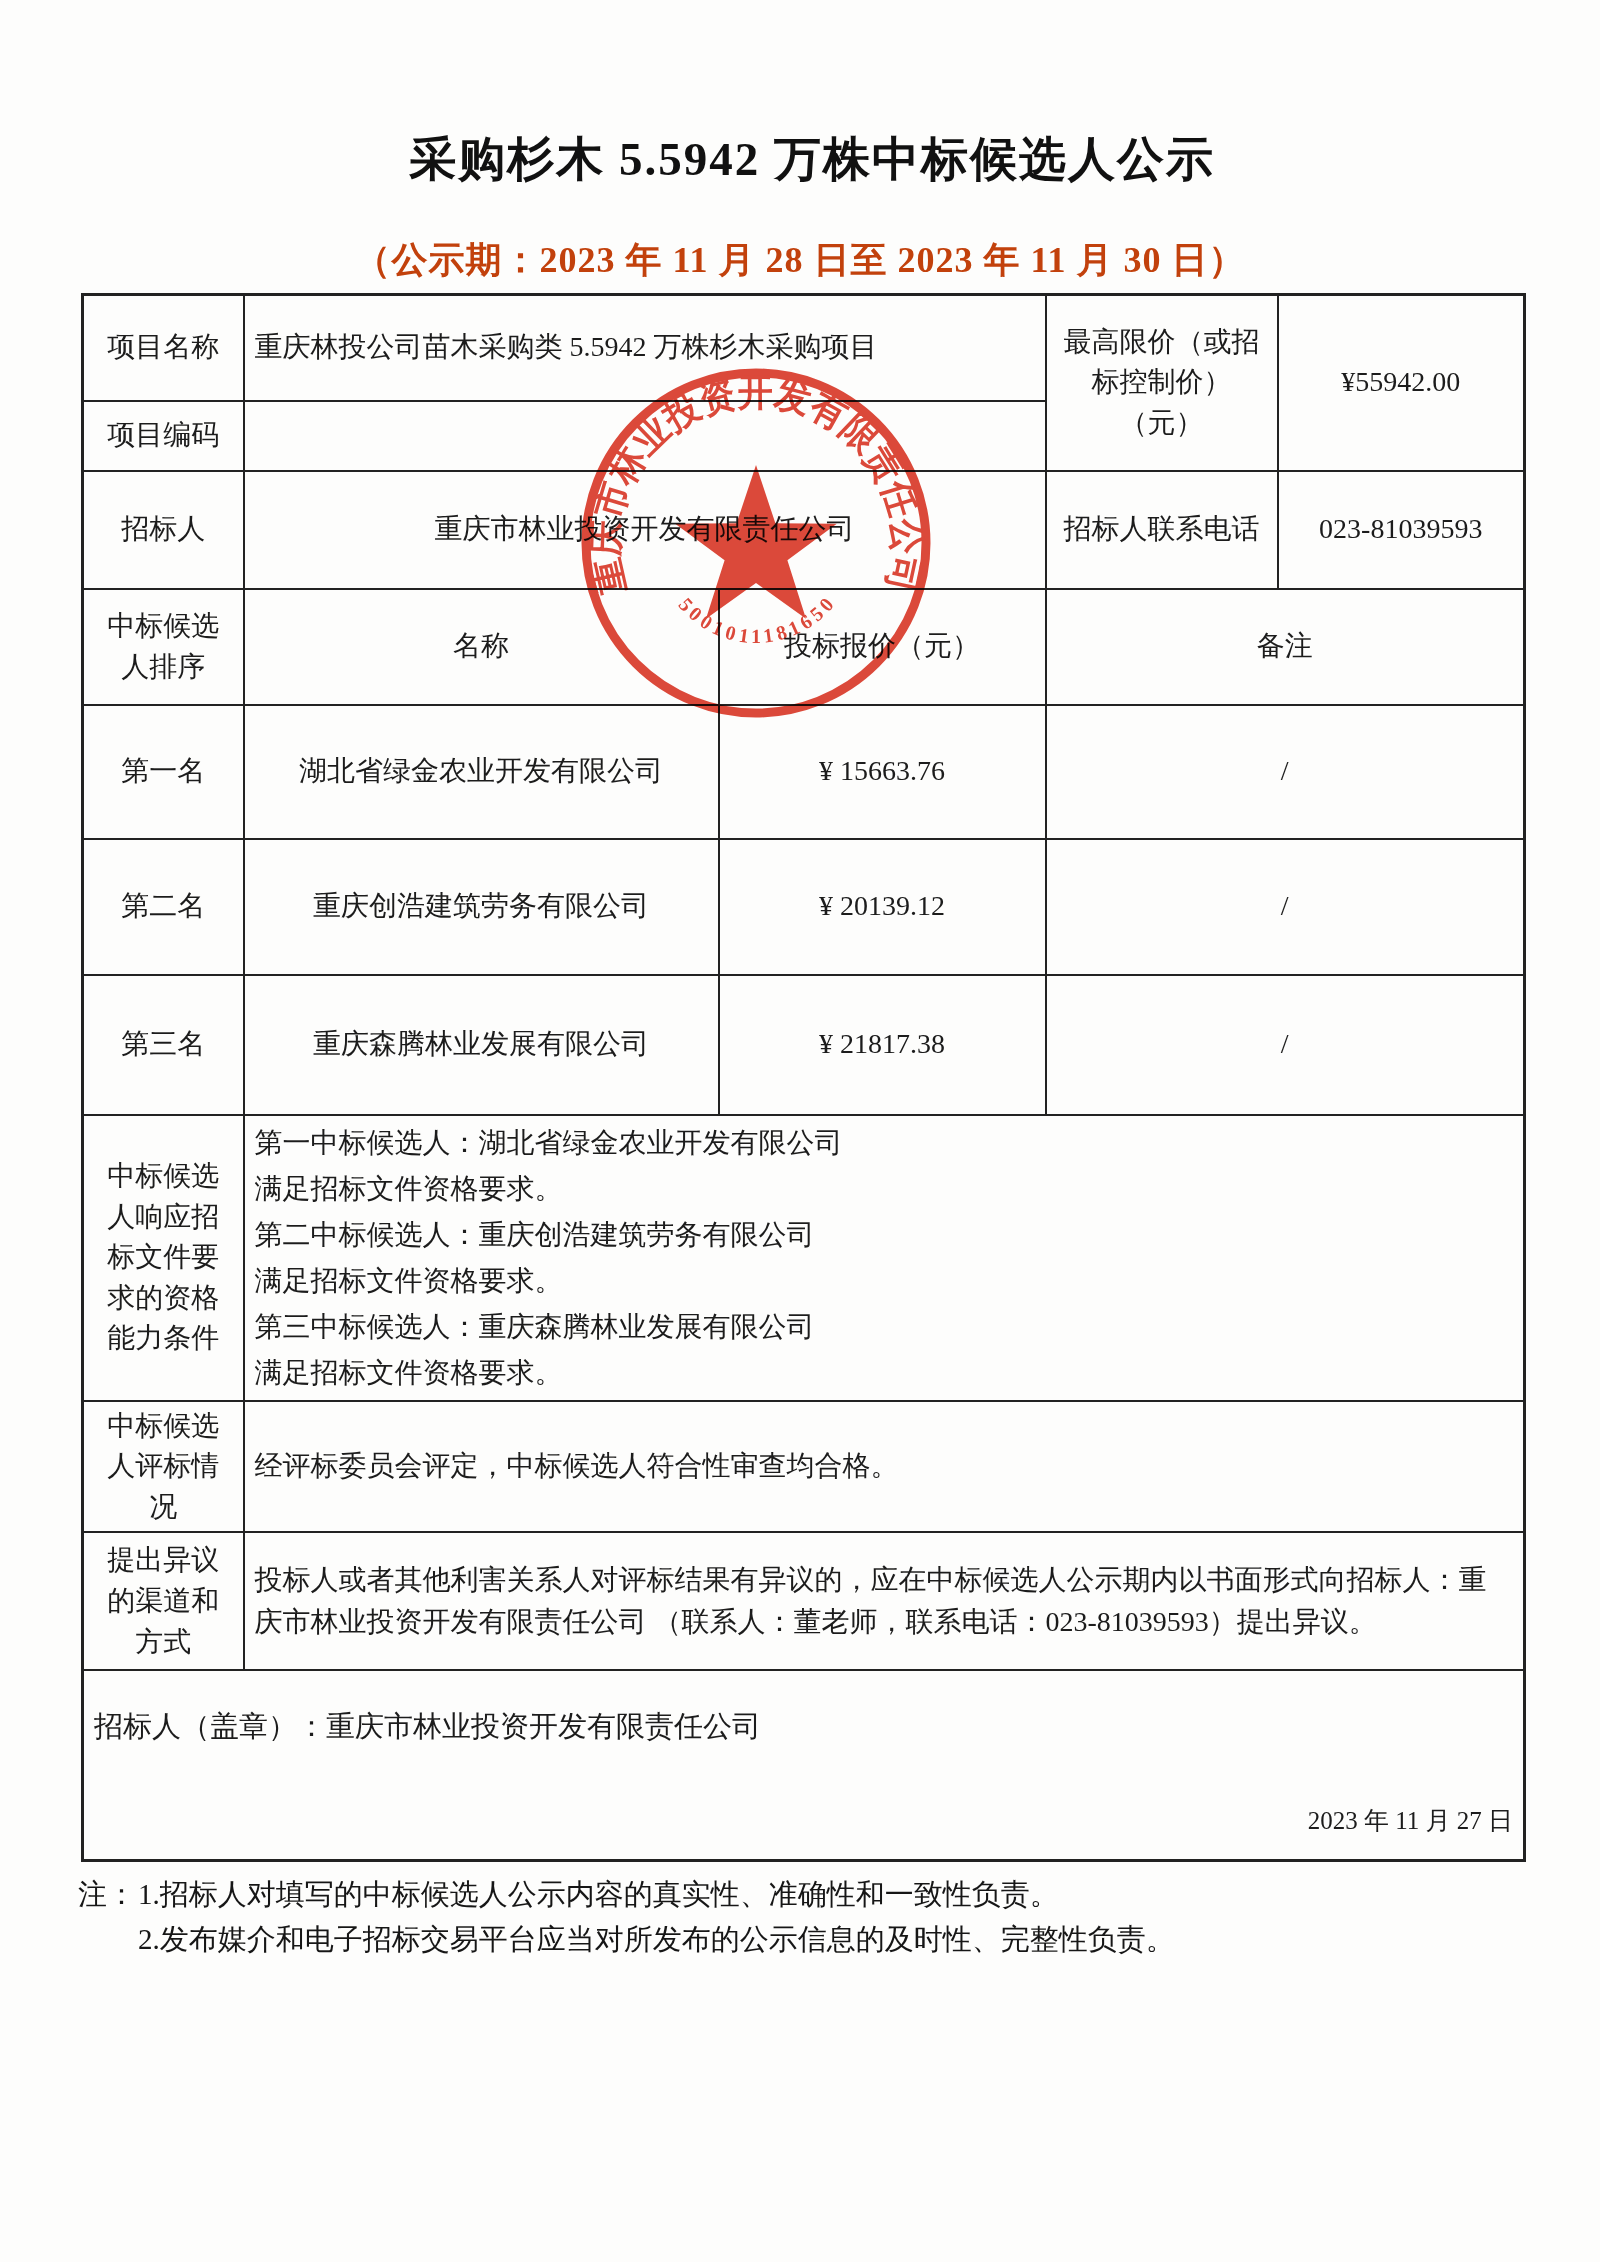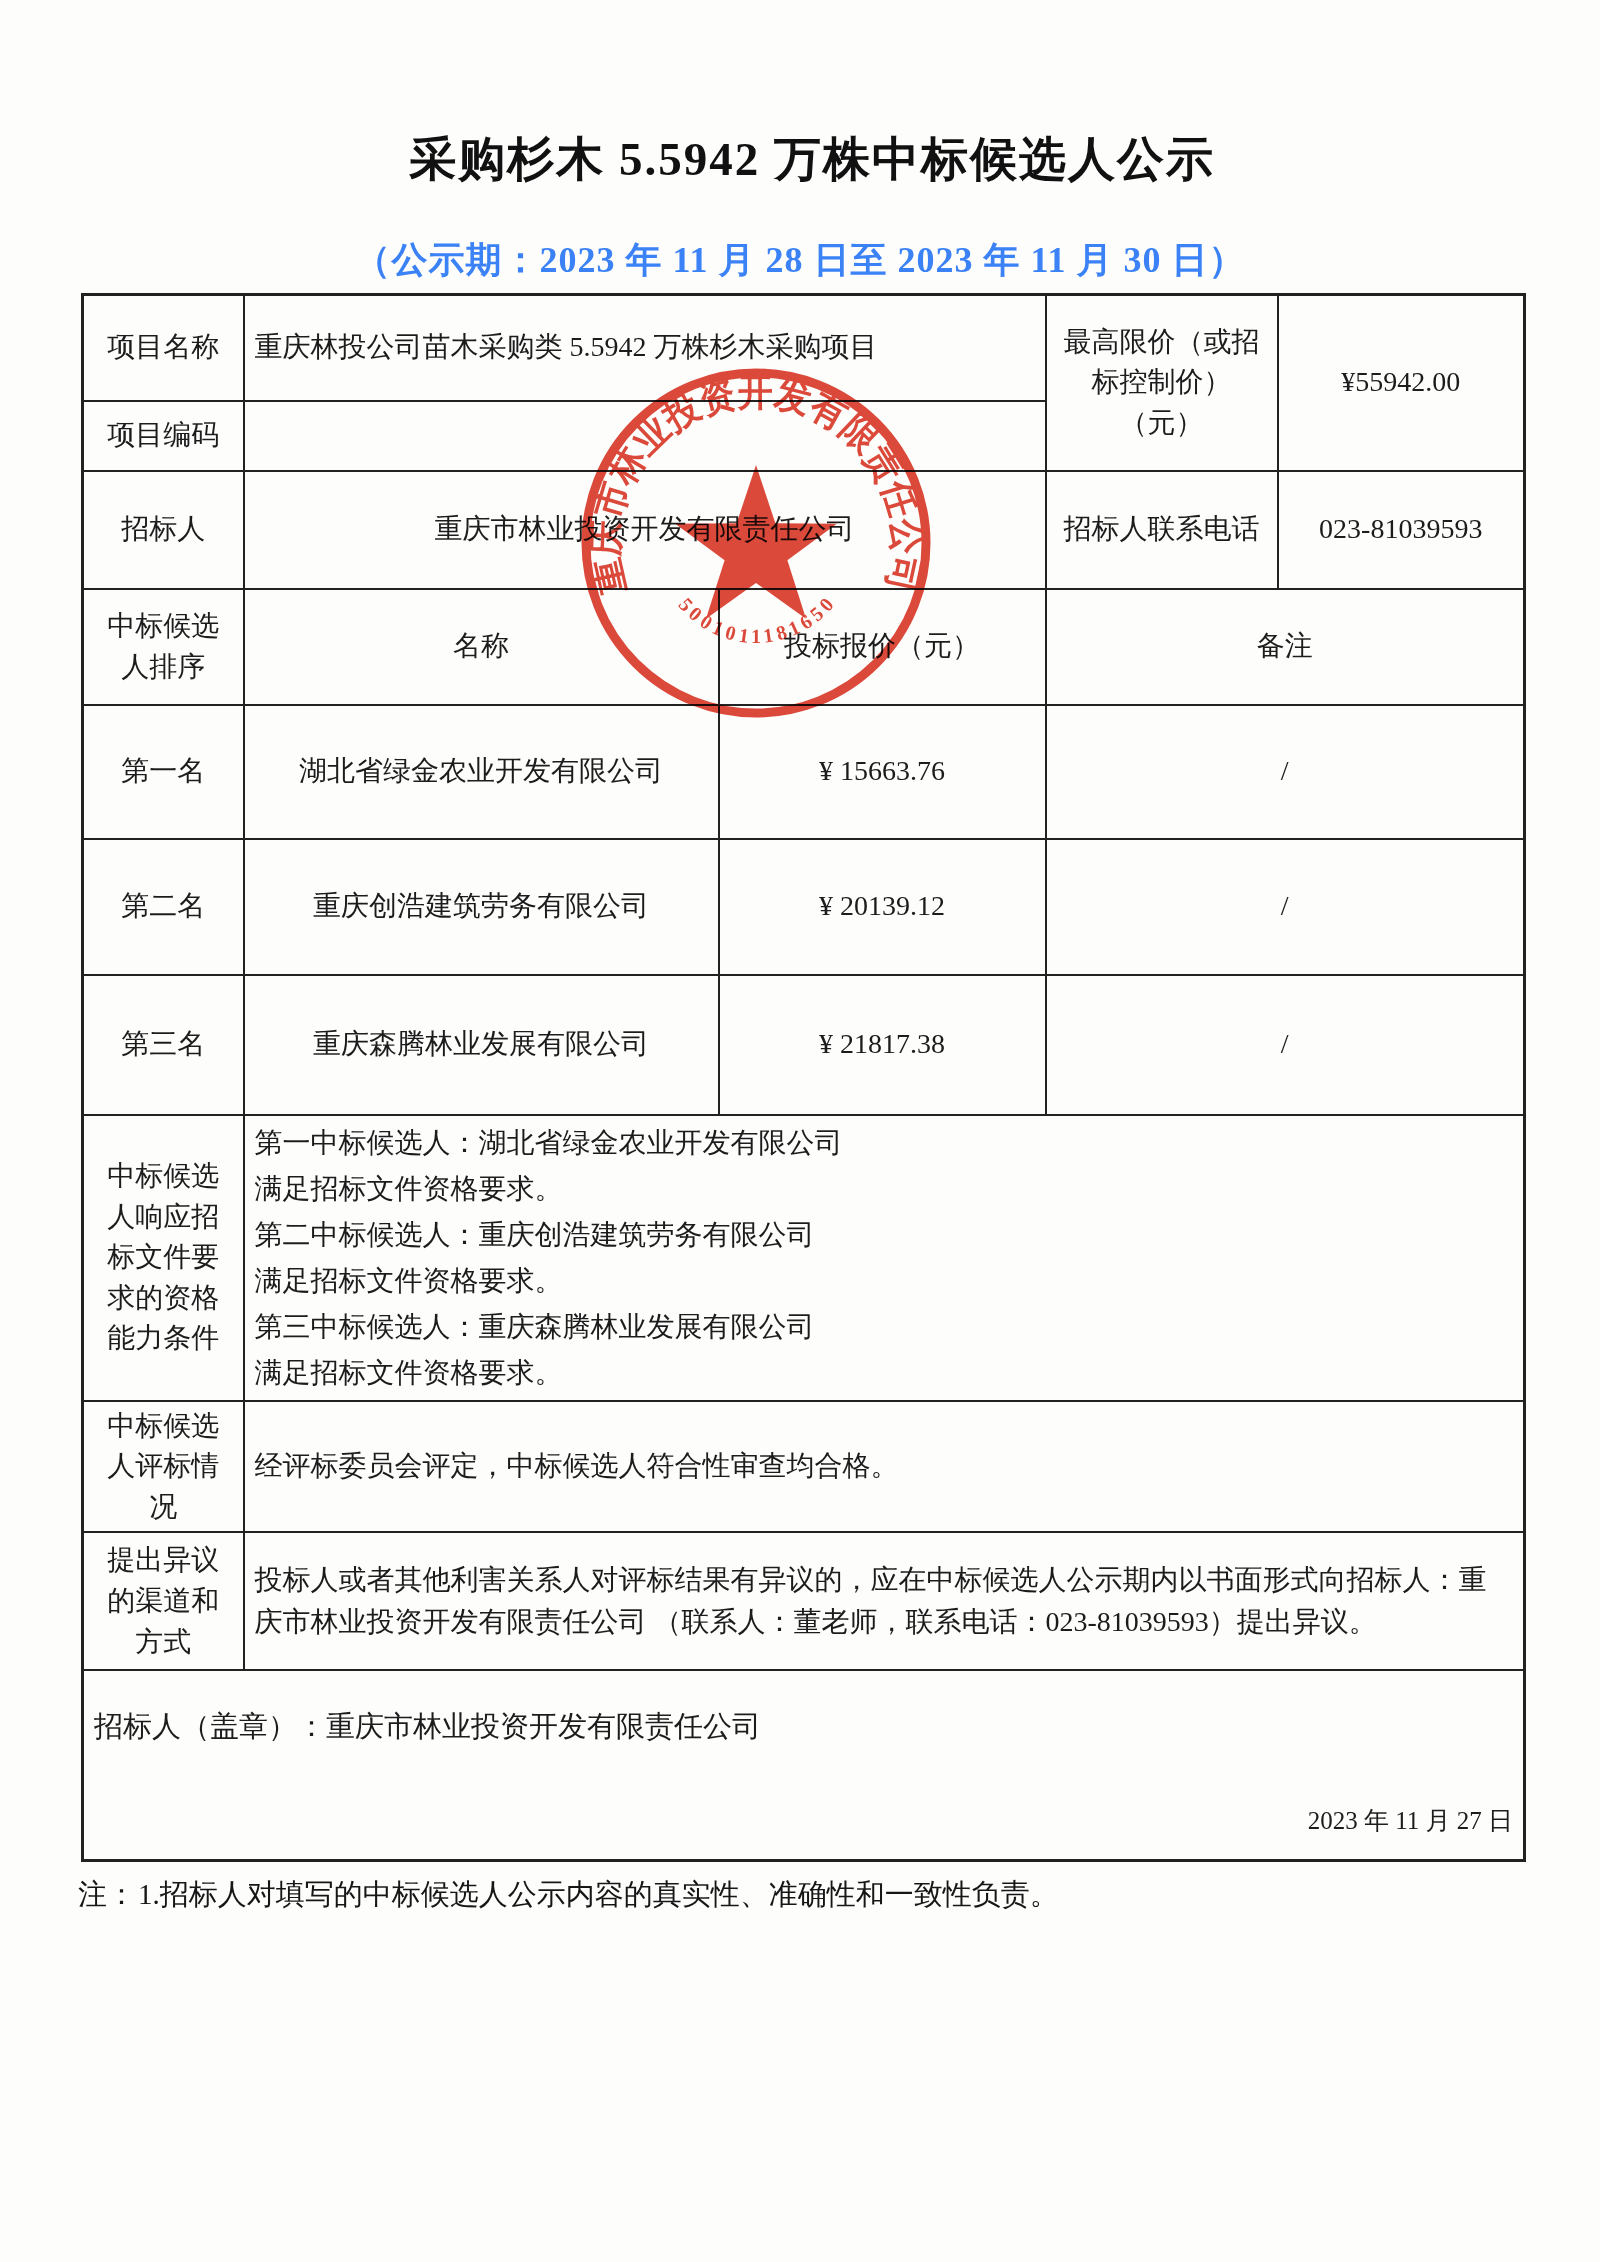--- a/index.html
+++ b/index.html
@@ -27,21 +27,21 @@
   }
   .doc-subtitle {
     position: absolute;
     top: 236px;
     left: 0;
     width: 100%;
     text-align: center;
     font-size: 36px;
     font-weight: bold;
     letter-spacing: 1px;
-    color: #3b82f6;
+    color: #c2410c;
   }
   table.main {
     position: absolute;
     left: 81px;
     top: 293px;
     width: 1442px;
     border-collapse: collapse;
     table-layout: fixed;
     font-size: 28px;
   }
@@ -189,19 +189,20 @@
     </text>
   </svg>
 
   <div class="notes">
     <div class="notes-row">
       <span class="notes-prefix">注：</span>
       <span class="note-item">1.招标人对填写的中标候选人公示内容的真实性、准确性和一致性负责。</span>
     </div>
     <div class="notes-row">
       <span class="notes-prefix"></span>
+      <span class="note-item">2.发布媒介和电子招标交易平台应当对所发布的公示信息的及时性、完整性负责。</span>
     </div>
     <div class="notes-row">
       <span class="notes-prefix"></span>
     </div>
   </div>
 
 </div>
 
 </body></html>

